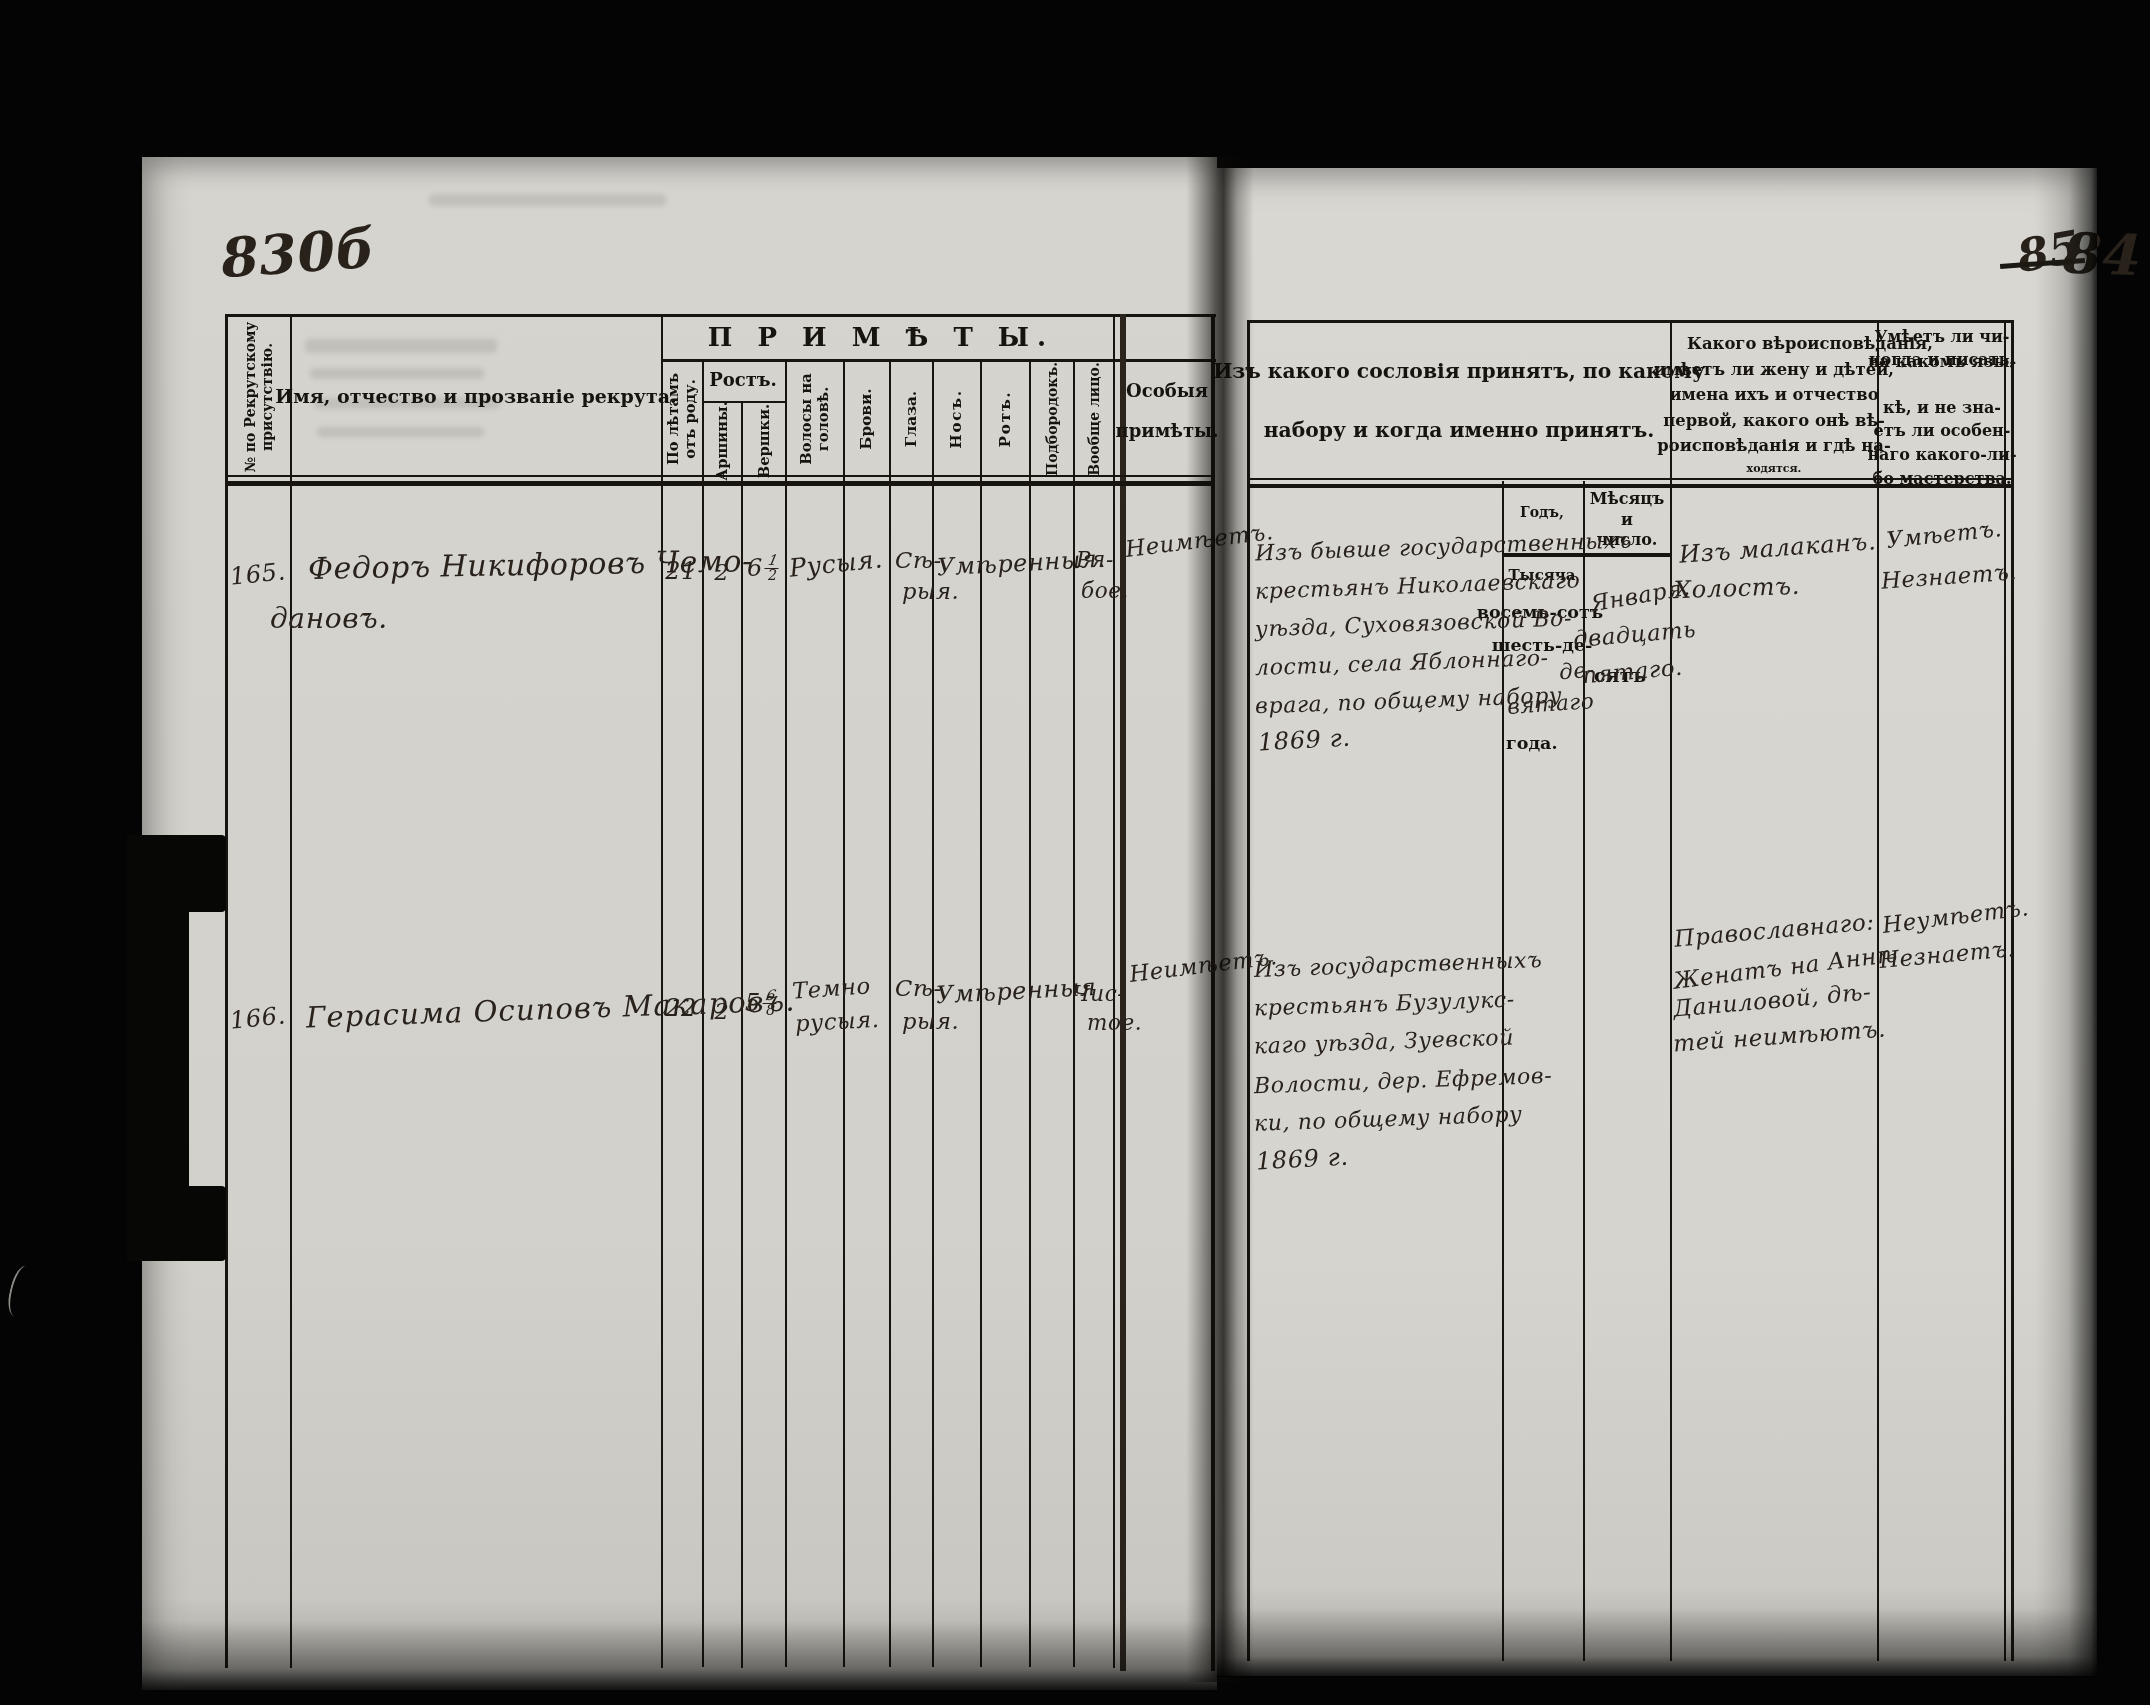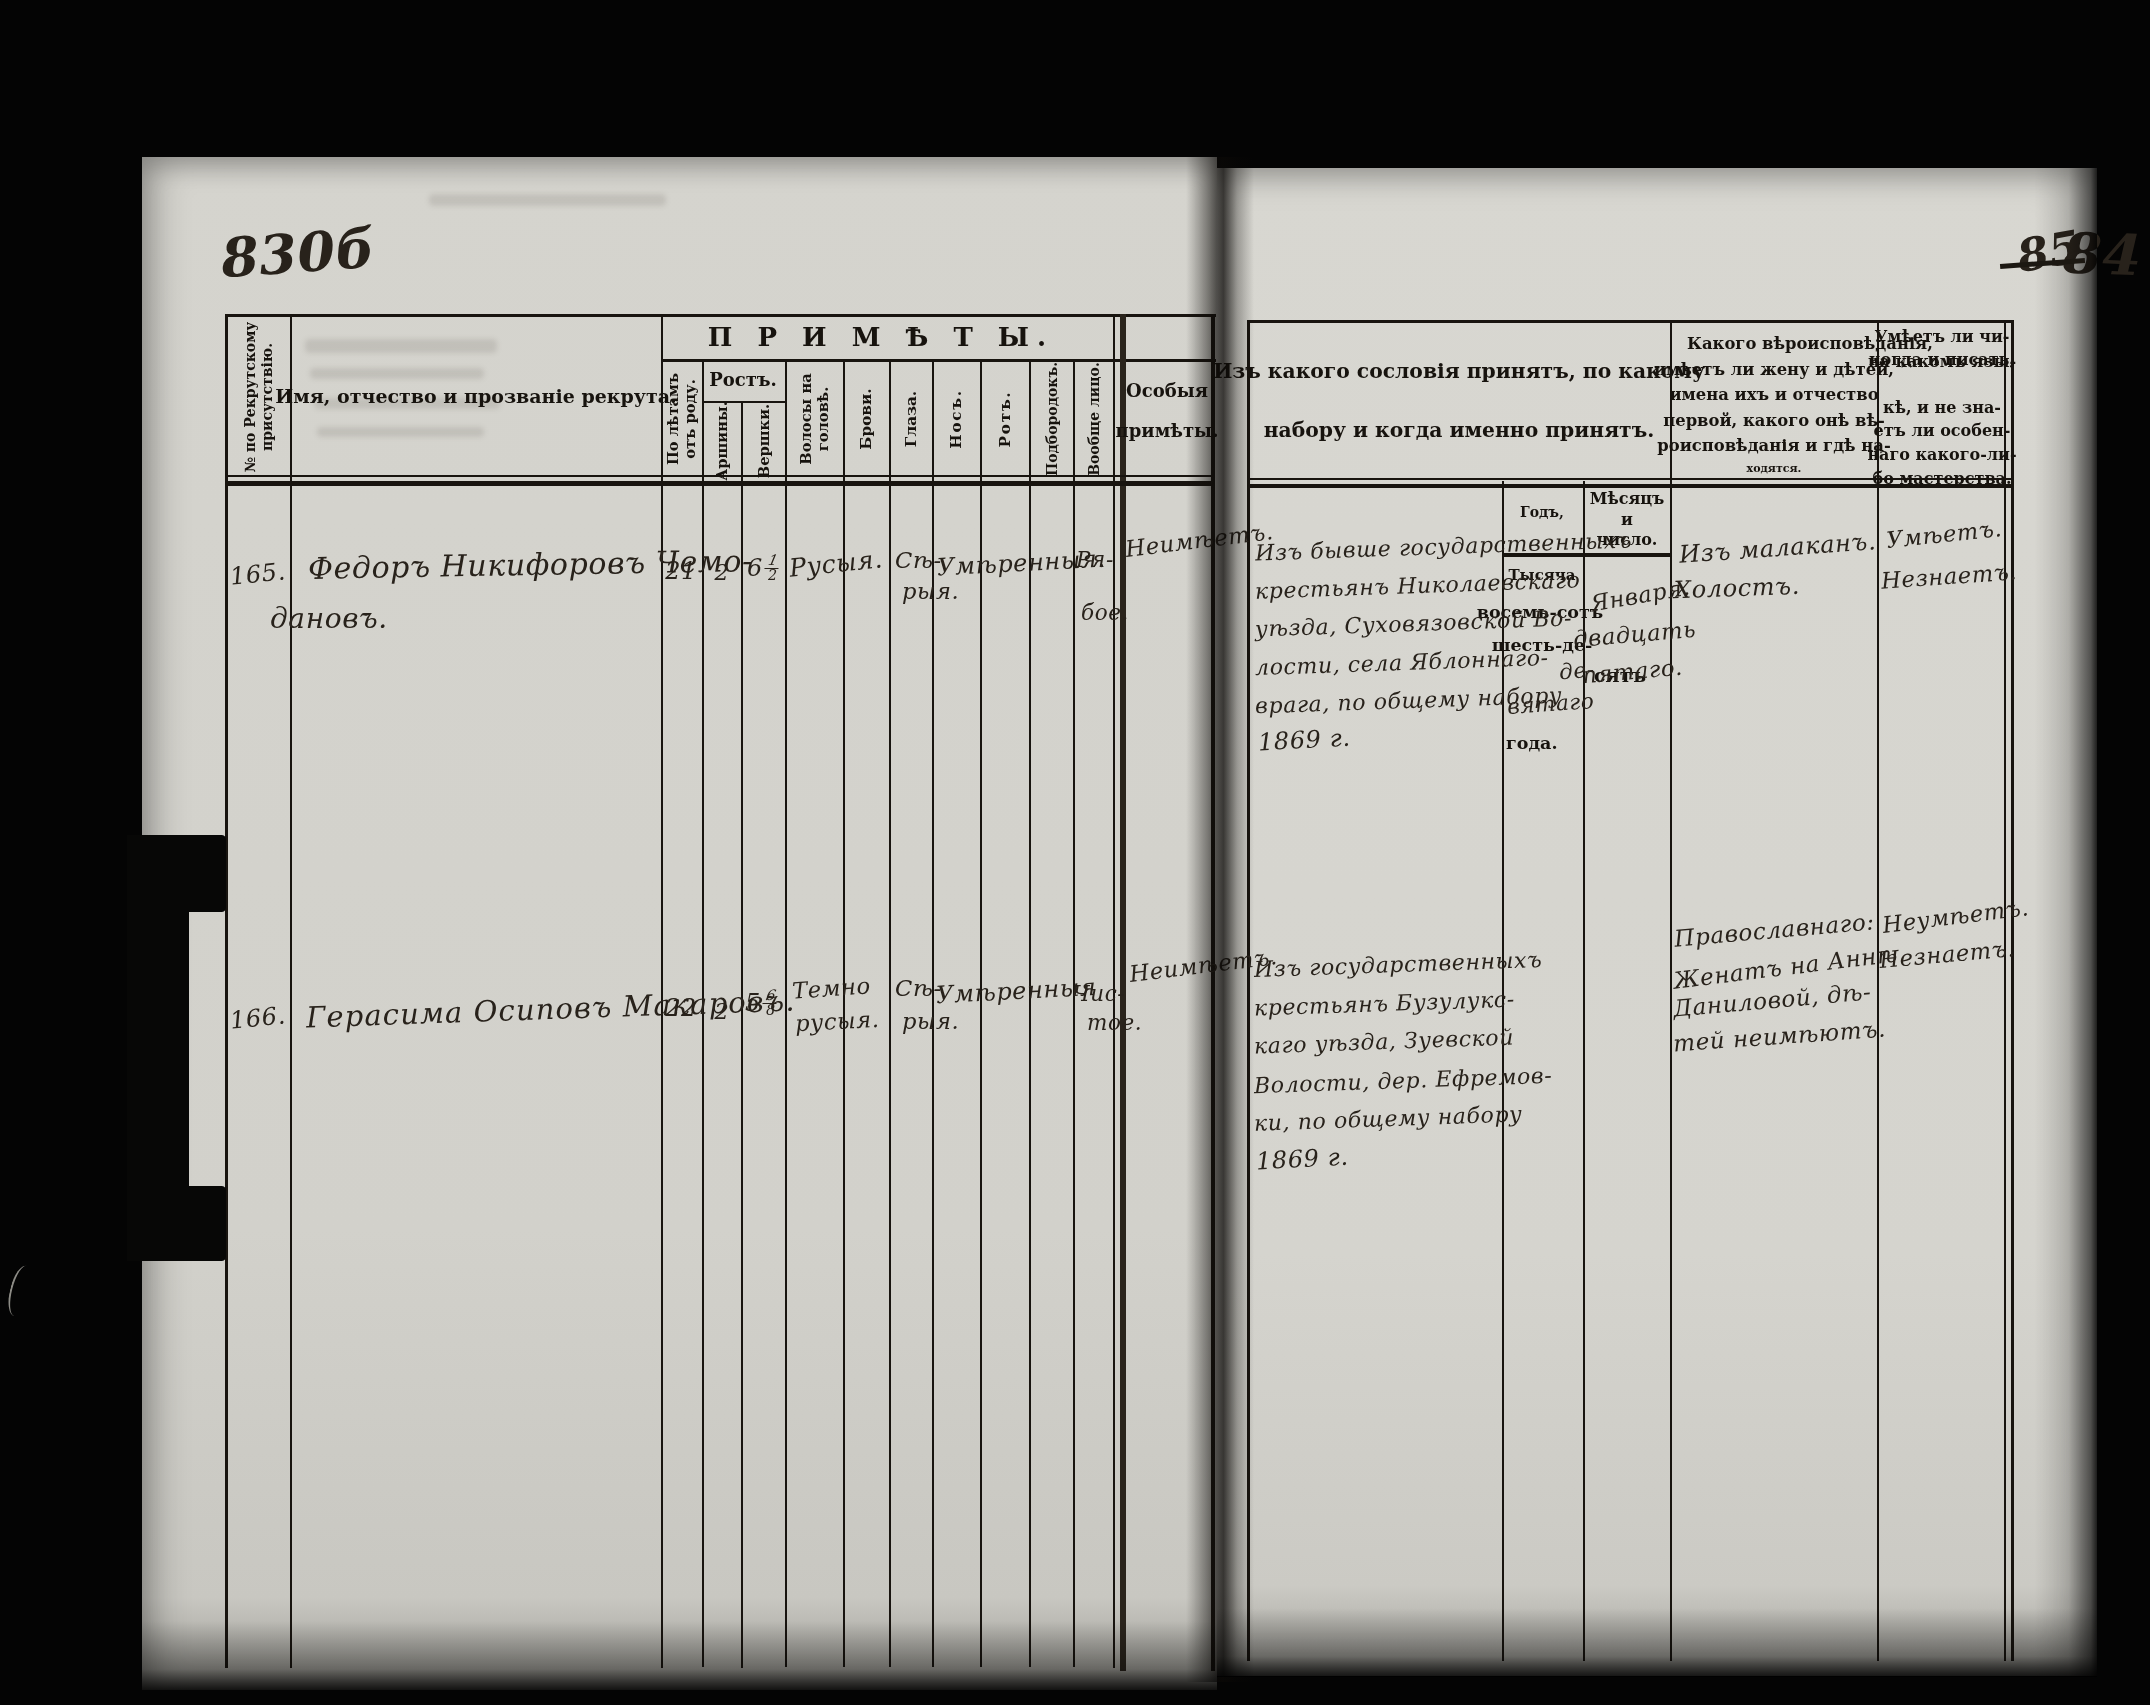--- a/index.html
+++ b/index.html
@@ -141,21 +141,21 @@
   <div class="hw ct" style="left:681px;top:557px;font-size:24px;">21</div>
   <div class="hw ct" style="left:722px;top:559px;font-size:22.6px;">2</div>
   <div class="hw" style="left:747px;top:554px;font-size:24px;">
     <span>6</span><span class="frac"><span class="fn">1</span><span class="fd">2</span></span>
   </div>
   <div class="hw" style="left:789px;top:549px;font-size:25px;transform:rotate(-6deg);">Русыя.</div>
   <div class="hw" style="left:895px;top:547px;font-size:22.6px;">Сѣ-</div>
   <div class="hw" style="left:902px;top:578px;font-size:22.6px;">рыя.</div>
   <div class="hw" style="left:937px;top:549px;font-size:24px;transform:rotate(-3deg);">Умѣренныя.</div>
   <div class="hw" style="left:1076px;top:547px;font-size:21.5px;">Ря-</div>
-  <div class="hw" style="left:1081px;top:578px;font-size:21.5px;margin-top:22px;">бое.</div>
+  <div class="hw" style="left:1081px;top:578px;font-size:21.5px;">бое.</div>
   <div class="hw" style="left:1125px;top:527px;font-size:22.6px;transform:rotate(-7deg);">Неимѣетъ.</div>
   <div class="hw" style="left:1255px;top:534px;font-size:22px;transform:rotate(-2deg);">Изъ бывше государственныхъ</div>
   <div class="hw" style="left:1255px;top:573px;font-size:22px;transform:rotate(-2deg);">крестьянъ Николаевскаго</div>
   <div class="hw" style="left:1255px;top:611px;font-size:22px;transform:rotate(-2deg);">уѣзда, Суховязовской Во-</div>
   <div class="hw" style="left:1255px;top:650px;font-size:22px;transform:rotate(-2deg);">лости, села Яблоннаго-</div>
   <div class="hw" style="left:1255px;top:688px;font-size:22px;transform:rotate(-2deg);">врага, по общему набору</div>
   <div class="hw" style="left:1258px;top:726px;font-size:24px;transform:rotate(-3deg);">1869 г.</div>
   <div class="hw" style="left:1559px;top:658px;font-size:21.5px;transform:rotate(-5deg);">де-</div>
   <div class="hw" style="left:1507px;top:691px;font-size:21.5px;transform:rotate(-4deg);">вятаго</div>
   <div class="hw" style="left:1590px;top:582px;font-size:22.6px;transform:rotate(-10deg);">Января.</div>

